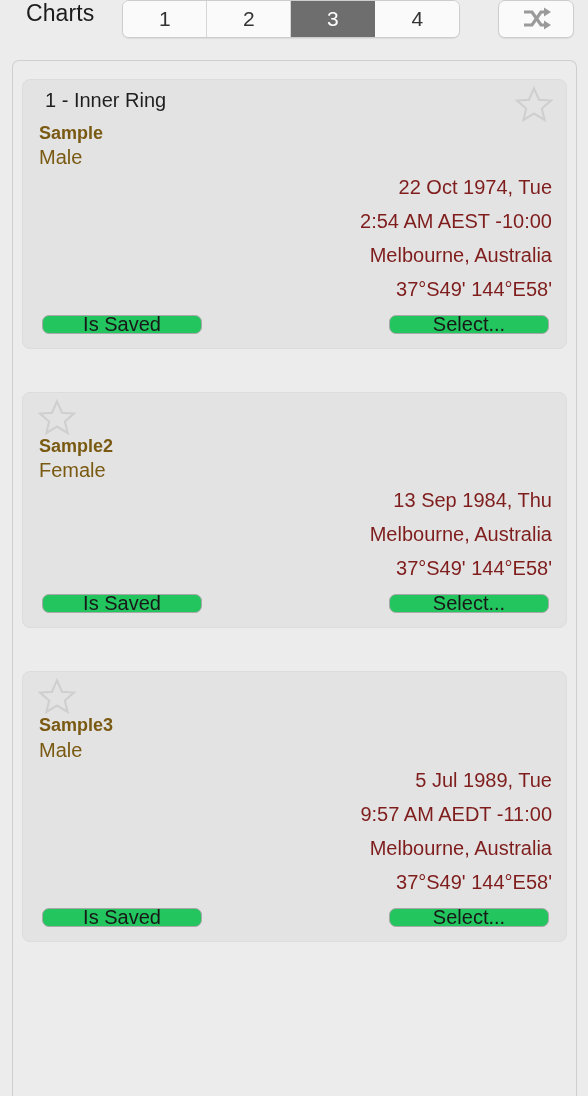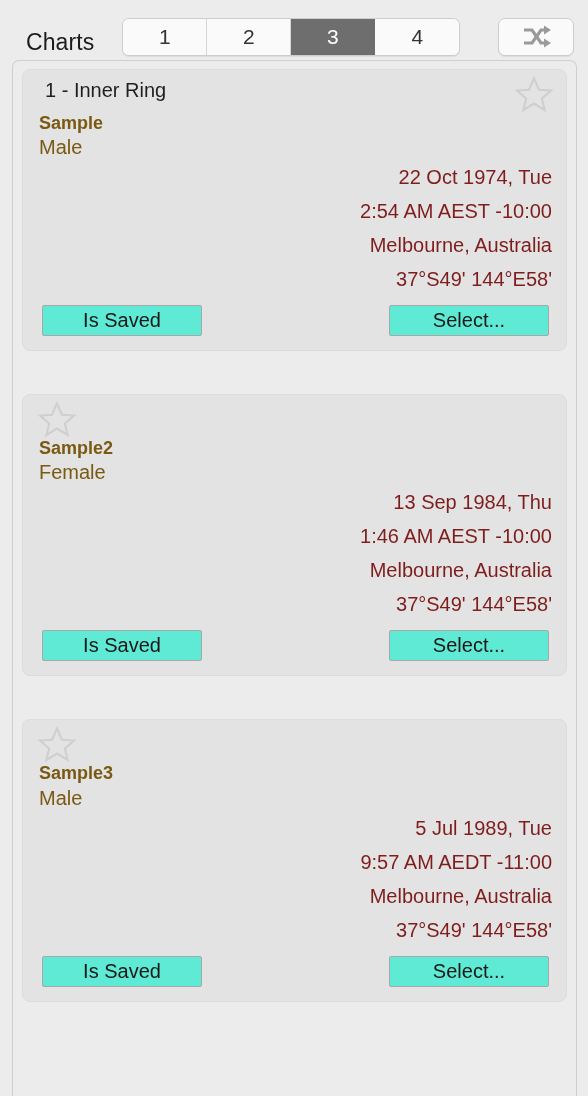--- a/index.html
+++ b/index.html
@@ -13,21 +13,21 @@
   body {
     font-family: "Liberation Sans", sans-serif;
     background: #ececec;
     -webkit-font-smoothing: antialiased;
   }
 
   
   .topbar {
     height: 56px;
     display: flex;
-    align-items: flex-end;
+    align-items: flex-start;
     padding: 0 14px 0 26px;
     background: #ececec;
   }
 
   .topbar-title {
     font-size: 23px;
     color: #1c1c1c;
     letter-spacing: 0.1px;
     white-space: nowrap;
   }
@@ -76,21 +76,21 @@
 
   
   .panel {
     position: relative;
     margin: 4px 11px 0 12px;
     height: 1036px;
     border: 1px solid #cfcfcf;
     border-bottom: none;
     border-radius: 7px 7px 0 0;
     background: #ececec;
-    padding: 8px 9px 0 9px;
+    padding: 18px 9px 0 9px;
     overflow: hidden;
   }
 
   
   .card {
     background: #e3e3e3;
     border: 1px solid #dcdcdc;
     border-radius: 8px;
     padding: 8px 14px 14px 14px;
     position: relative;
@@ -148,24 +148,24 @@
   .card-actions {
     display: flex;
     justify-content: space-between;
     align-items: center;
     margin-top: 9px;
     padding: 0 0 0 5px;
   }
 
   .btn {
     width: 160px;
-    height: 31px;
-    border-radius: 2px;
+    height: 19px;
+    border-radius: 7px;
     border: 1px solid #a8a8a8;
-    background: #5eead4;
+    background: #22c55e;
     font-family: "Liberation Sans", sans-serif;
     font-size: 20px;
     color: #181818;
     display: flex;
     align-items: center;
     justify-content: center;
     cursor: default;
   }
   .btn-select { margin-right: 3px; }
 </style>
@@ -217,21 +217,20 @@
 
   <div class="card">
     <div class="card-head">
       <svg class="star-icon" viewBox="0 0 24 24">
         <polygon points="12,2.6 15,9.4 22.2,9.9 16.7,14.7 18.4,21.6 12,17.7 5.6,21.6 7.3,14.7 1.8,9.9 9,9.4" fill="none" stroke="#cfcfcf" stroke-width="1.25" stroke-linejoin="miter"></polygon>
       </svg>
     </div>
     <div class="card-name">Sample2</div>
     <div class="card-sex">Female</div>
     <div class="card-line">13 Sep 1984, Thu</div>
-    <div class="card-line">1:46 AM AEST -10:00</div>
     <div class="card-line">Melbourne, Australia</div>
     <div class="card-line">37°S49' 144°E58'</div>
     <div class="card-actions">
       <div class="btn">Is Saved</div>
       <div class="btn btn-select">Select...</div>
     </div>
   </div>
 
   <div class="card">
     <div class="card-head">

